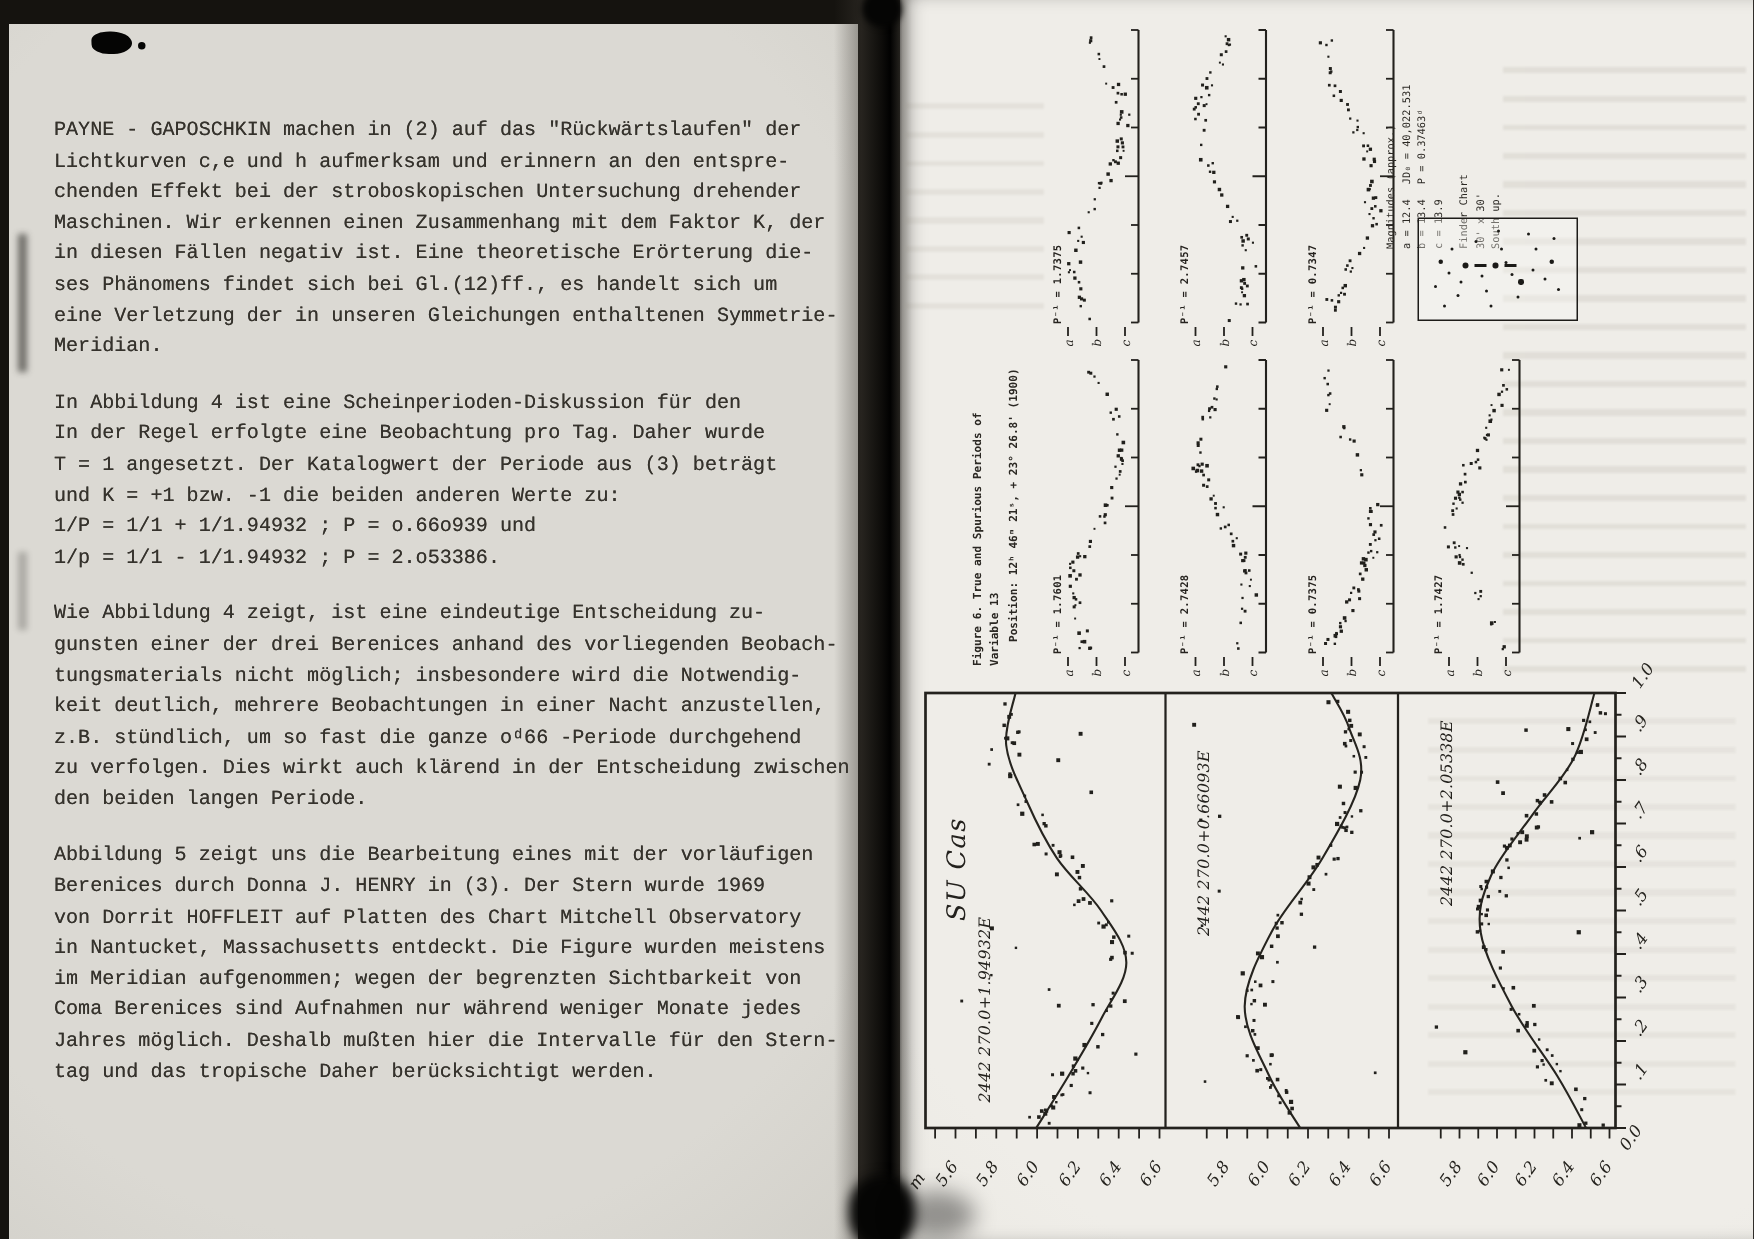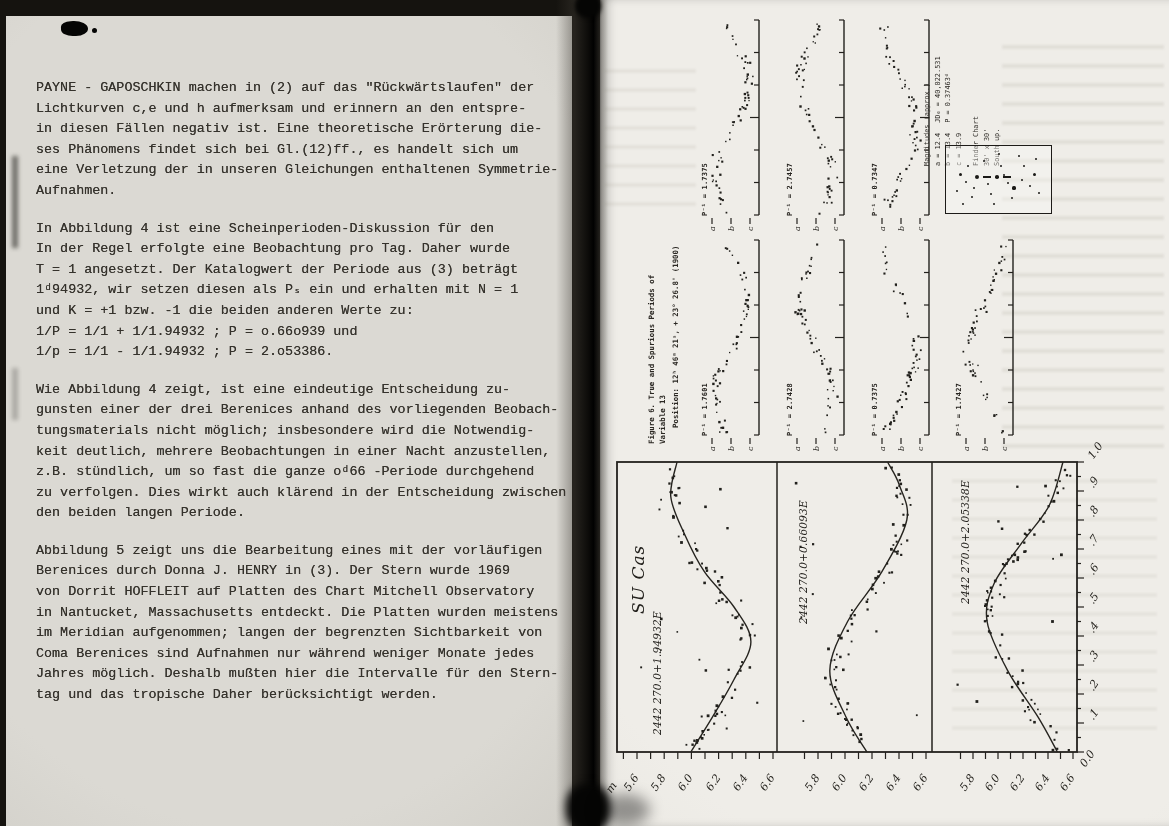--- a/index.html
+++ b/index.html
@@ -85,49 +85,50 @@
 
   <div class="page-left">
     <div class="blob b-topleft"></div>
     <div class="blob b-speck"></div>
     <div class="edgestreak"></div>
     <div class="edgestreak s2"></div>
     <div class="body-text" id="left-text">
         <div class="para">
           <div class="tline">PAYNE - GAPOSCHKIN machen in (2) auf das "Rückwärtslaufen" der</div>
           <div class="tline">Lichtkurven c,e und h aufmerksam und erinnern an den entspre-</div>
+          <div class="tline">chenden Effekt bei der stroboskopischen Untersuchung drehender</div>
+          <div class="tline">Maschinen. Wir erkennen einen Zusammenhang mit dem Faktor K, der</div>
           <div class="tline">in diesen Fällen negativ ist. Eine theoretische Erörterung die-</div>
           <div class="tline">ses Phänomens findet sich bei Gl.(12)ff., es handelt sich um</div>
           <div class="tline">eine Verletzung der in unseren Gleichungen enthaltenen Symmetrie-</div>
-          <div class="tline">Aufnahmen.</div>
+          <div class="tline">Meridian.</div>
         </div>
         <div class="para">
           <div class="tline">In Abbildung 4 ist eine Scheinperioden-Diskussion für den</div>
           <div class="tline">In der Regel erfolgte eine Beobachtung pro Tag. Daher wurde</div>
           <div class="tline">T = 1 angesetzt. Der Katalogwert der Periode aus (3) beträgt</div>
-          <div class="tline">1ᵈ94932, wir setzen diesen als Pₛ ein und erhalten mit N = 1</div>
           <div class="tline">und K = +1 bzw. -1 die beiden anderen Werte zu:</div>
           <div class="tline">1/P = 1/1 + 1/1.94932 ; P = o.66o939 und</div>
           <div class="tline">1/p = 1/1 - 1/1.94932 ; P = 2.o53386.</div>
         </div>
         <div class="para">
           <div class="tline">Wie Abbildung 4 zeigt, ist eine eindeutige Entscheidung zu-</div>
           <div class="tline">gunsten einer der drei Berenices anhand des vorliegenden Beobach-</div>
           <div class="tline">tungsmaterials nicht möglich; insbesondere wird die Notwendig-</div>
           <div class="tline">keit deutlich, mehrere Beobachtungen in einer Nacht anzustellen,</div>
           <div class="tline">z.B. stündlich, um so fast die ganze oᵈ66 -Periode durchgehend</div>
           <div class="tline">zu verfolgen. Dies wirkt auch klärend in der Entscheidung zwischen</div>
           <div class="tline">den beiden langen Periode.</div>
         </div>
         <div class="para">
           <div class="tline">Abbildung 5 zeigt uns die Bearbeitung eines mit der vorläufigen</div>
           <div class="tline">Berenices durch Donna J. HENRY in (3). Der Stern wurde 1969</div>
           <div class="tline">von Dorrit HOFFLEIT auf Platten des Chart Mitchell Observatory</div>
-          <div class="tline">in Nantucket, Massachusetts entdeckt. Die Platten wurden meistens</div>
-          <div class="tline">im Meridian aufgenommen; langen der begrenzten Sichtbarkeit von</div>
+          <div class="tline">in Nantucket, Massachusetts entdeckt. Die Figure wurden meistens</div>
+          <div class="tline">im Meridian aufgenommen; wegen der begrenzten Sichtbarkeit von</div>
           <div class="tline">Coma Berenices sind Aufnahmen nur während weniger Monate jedes</div>
           <div class="tline">Jahres möglich. Deshalb mußten hier die Intervalle für den Stern-</div>
           <div class="tline">tag und das tropische Daher berücksichtigt werden.</div>
         </div>
       </div>
   </div>
 
   <div class="page-right">
     <div class="bleed r1"></div>
     <div class="bleed r2"></div>

